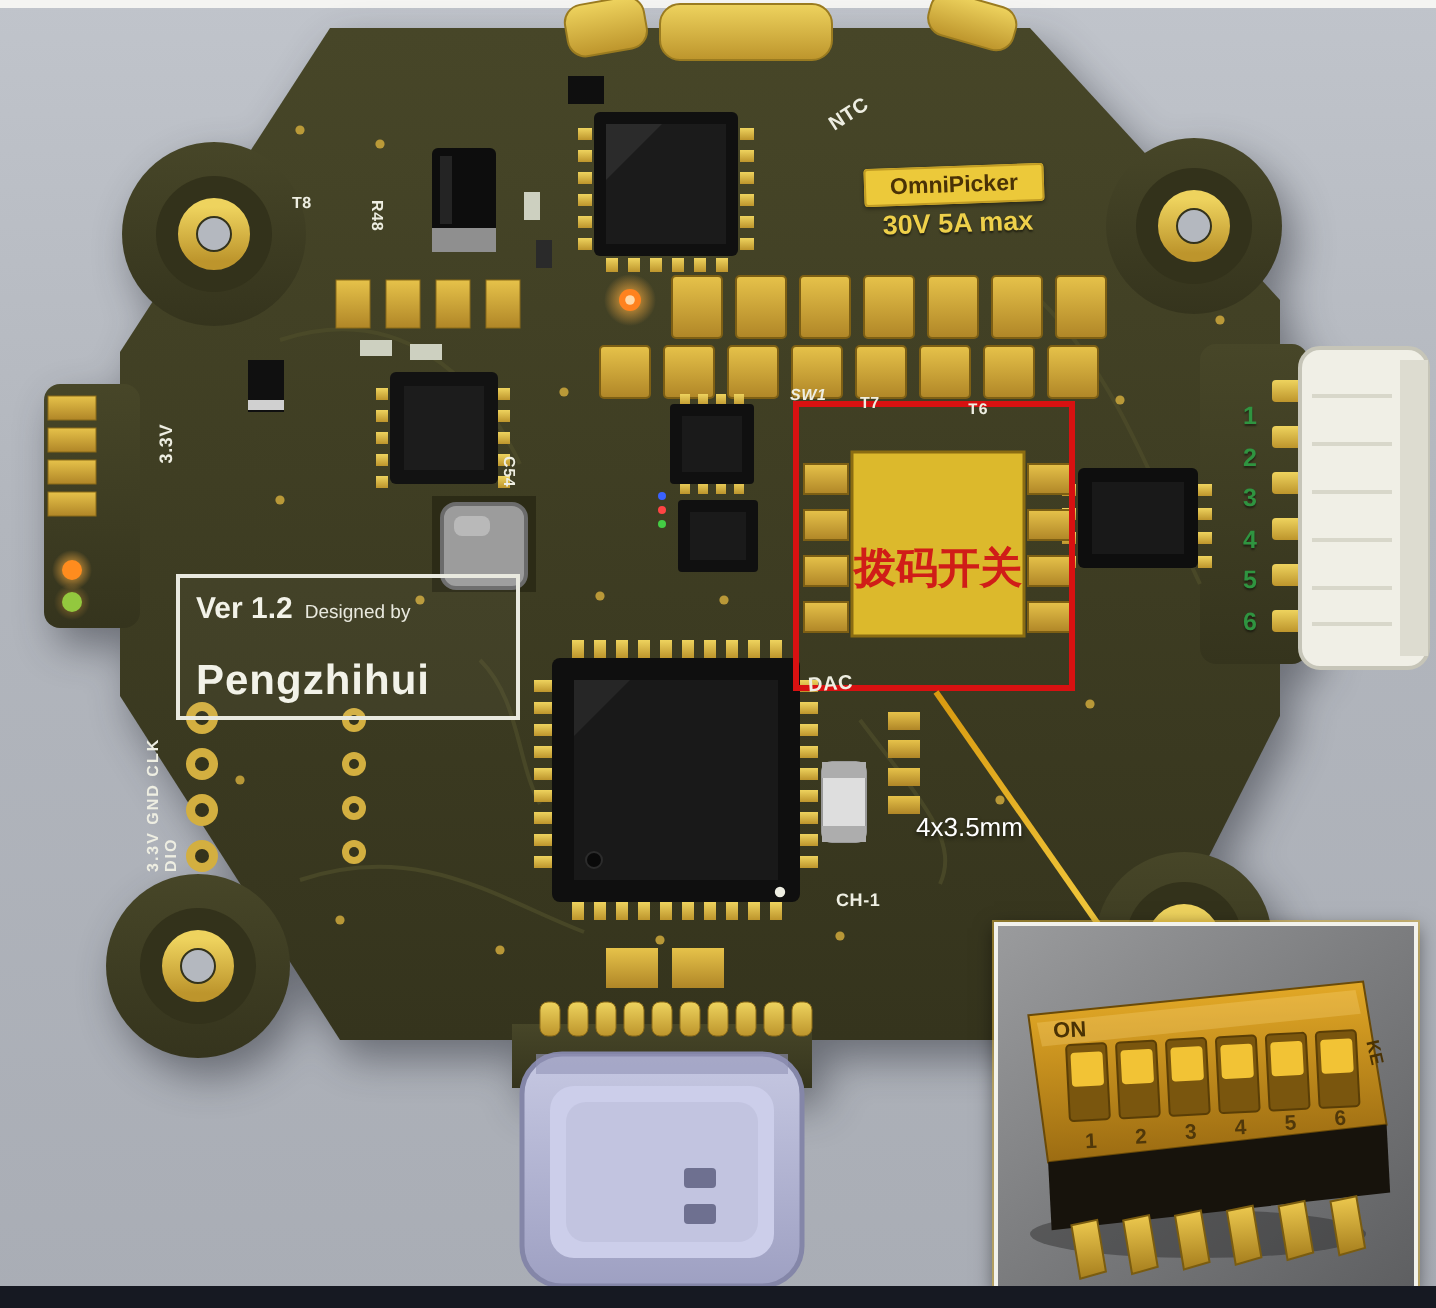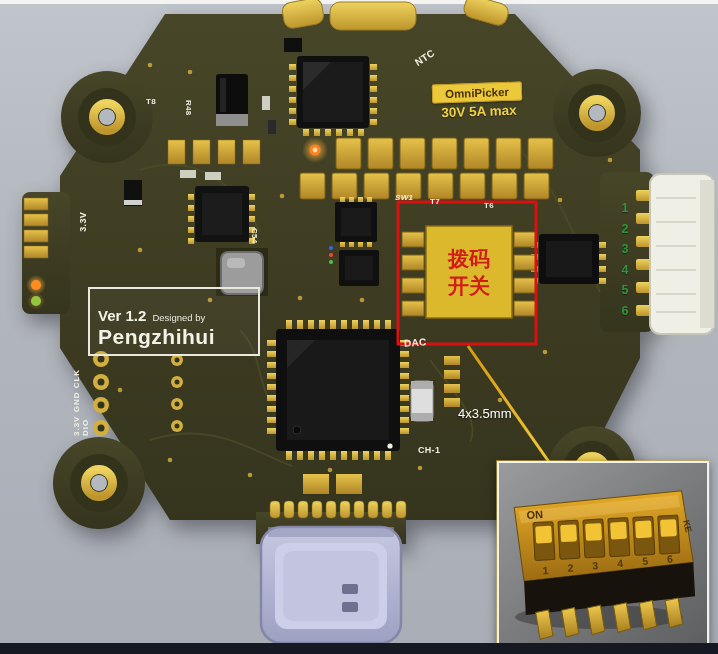--- a/index.html
+++ b/index.html
@@ -11,41 +11,41 @@
   svg text{font-family:"Liberation Sans",sans-serif;}
   .board-svg{position:absolute;left:0;top:0;}
   .board-group{filter:drop-shadow(6px 9px 10px rgba(25,27,35,.45));}
   .top-strip{position:absolute;left:0;top:0;width:718px;height:4px;background:#f4f4f2;}
   .bottom-strip{position:absolute;left:0;top:643px;width:718px;height:11px;background:#161922;}
   .silk{position:absolute;color:#eeeee2;font-weight:bold;font-size:8px;letter-spacing:.3px;}
   .vtext{writing-mode:vertical-rl;}
   .vtext-up{writing-mode:vertical-rl;transform:rotate(180deg);}
   .ver-box{
     position:absolute;left:88px;top:287px;width:152px;
-    border:2px solid #e9e9df;color:#f2f2e8;padding:18px 8px 5px 8px;
+    border:2px solid #e9e9df;color:#f2f2e8;padding:7px 8px 5px 8px;
     background:rgba(255,255,255,0.03);
   }
   .ver-line1{display:flex;align-items:baseline;gap:6px;}
   .ver-num{font-size:15px;font-weight:bold;}
   .ver-designed{font-size:9.5px;opacity:.95;}
-  .ver-author{font-size:21px;font-weight:bold;letter-spacing:.5px;margin-top:1px;}
+  .ver-author{font-size:21px;font-weight:bold;letter-spacing:.5px;margin-top:16px;}
   .badge{
     position:absolute;left:432px;top:83px;width:90px;height:19px;
     background:#ecc93a;color:#4a3206;font-weight:bold;font-size:11.5px;
     display:flex;align-items:center;justify-content:center;border-radius:2px;
     transform:rotate(-2deg);box-shadow:inset 0 0 0 1px #c19c24, 0 1px 2px rgba(0,0,0,.4);
   }
   .rating{
     position:absolute;left:429px;top:104px;width:100px;text-align:center;
     color:#eed04a;font-weight:bold;font-size:13.5px;transform:rotate(-2deg);
     text-shadow:0 1px 1px rgba(0,0,0,.55);
   }
   .dip-label{
-    position:absolute;left:426px;top:227px;width:86px;height:90px;
-    display:flex;flex-direction:column;align-items:center;justify-content:center;
+    position:absolute;left:426px;top:227px;width:86px;height:116px;
+    display:flex;flex-direction:row;align-items:center;justify-content:center;
     color:#d01d18;font-size:21px;font-weight:bold;line-height:1.3;
   }
   .dim-label{
     position:absolute;left:458px;top:406px;color:#ffffff;font-weight:normal;
     font-size:13px;text-shadow:0 1px 2px rgba(0,0,0,.65);text-align:center;
   }
   .pin-numbers{
     position:absolute;left:617px;top:198px;width:16px;display:flex;flex-direction:column;
     color:#2f9440;font-weight:bold;font-size:12.5px;line-height:20.5px;text-align:center;
     text-shadow:0 1px 1px rgba(0,0,0,.45);

